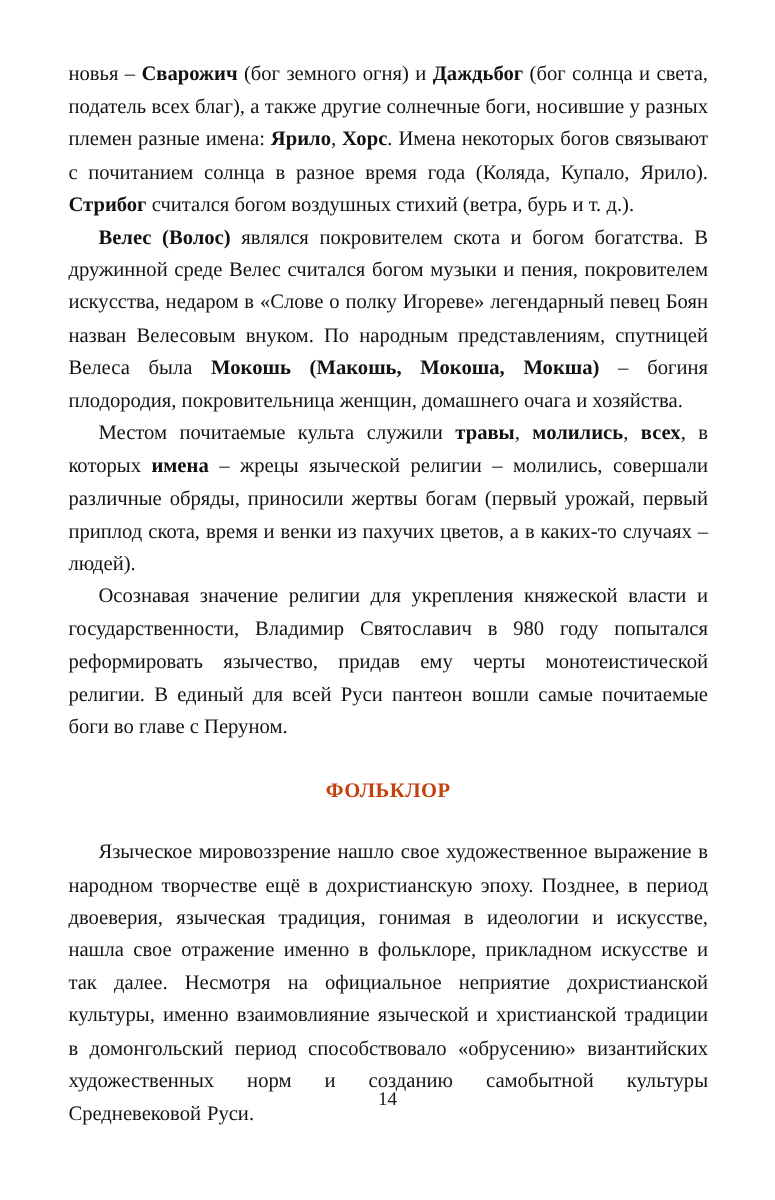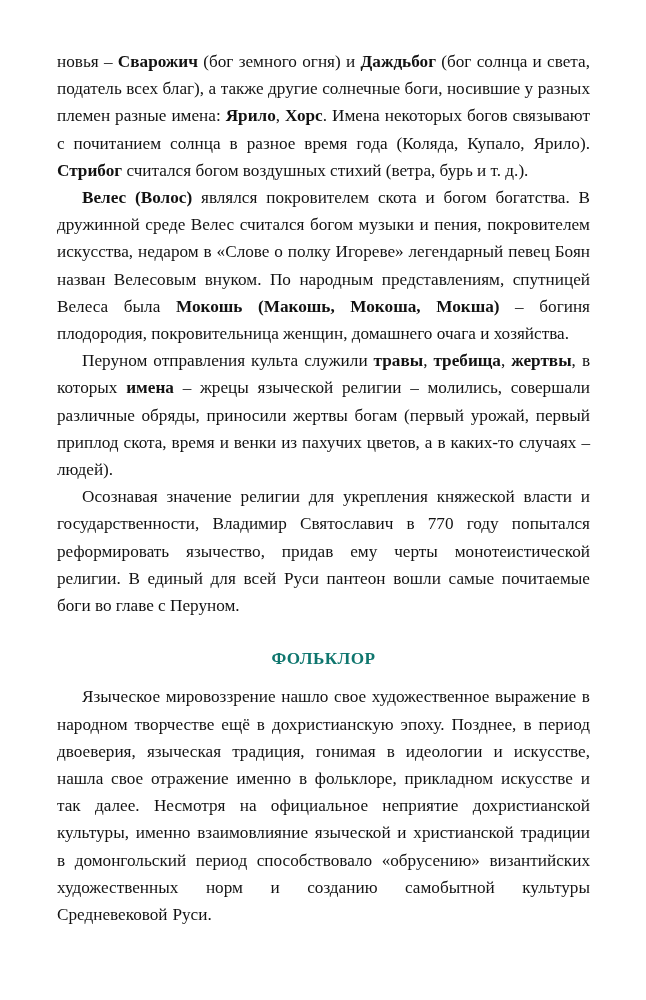--- a/index.html
+++ b/index.html
@@ -42,51 +42,53 @@
   }
   .section-heading {
     margin: 0;
     padding-top: 26px;
     padding-bottom: 11px;
     text-align: center;
     font-size: 17.2px;
     line-height: 27.2px;
     font-weight: bold;
     letter-spacing: 0.4px;
-    color: #0f766e;
+    color: #c2410c;
   }
   .page-number {
     position: absolute;
     left: 0;
     right: 0;
     top: 908px;
     text-align: center;
     font-size: 16px;
     color: #1a1a1a;
   }
   
   p.body-par.loose {
     word-spacing: 0.6px;
+    margin-top: 13px;
   }
 </style>
 </head>
 <body>
 
 <div class="page">
 
   <div class="text-column">
 
     <p class="body-par no-indent"><span>новья – </span><b>Сварожич</b><span> (бог земного огня) и </span><b>Даждьбог</b><span> (бог солнца и света, податель всех благ), а также другие солнечные боги, носившие у разных племен разные имена: </span><b>Ярило</b><span>, </span><b>Хорс</b><span>. Имена некоторых богов связывают с почитанием солнца в разное время года (Коляда, Купало, Ярило). </span><b>Стрибог</b><span> считался богом воздушных стихий (ветра, бурь и т. д.).</span></p>
 
     <p class="body-par"><b>Велес (Волос)</b><span> являлся покровителем скота и богом богатства. В дружинной среде Велес считался богом музыки и пения, покровителем искусства, недаром в «Слове о полку Игореве» легендарный певец Боян назван Велесовым внуком. По народным представлениям, спутницей Велеса была </span><b>Мокошь (Макошь, Мокоша, Мокша)</b><span> – богиня плодородия, покровительница женщин, домашнего очага и хозяйства.</span></p>
 
-    <p class="body-par"><span>Перуном отправления культа служили </span><b>травы</b><span>, </span><b>требища</b><span>, </span><b>жертвы</b><span>, в которых </span><b>имена</b><span> – жрецы языческой религии – молились, совершали различные обряды, приносили жертвы богам (первый урожай, первый приплод скота, время и венки из пахучих цветов, а в каких-то случаях – людей).</span></p>
+    <p class="body-par"><span>Местом почитаемые культа служили </span><b>травы</b><span>, </span><b>молились</b><span>, </span><b>всех</b><span>, в которых </span><b>имена</b><span> – жрецы языческой религии – молились, совершали различные обряды, приносили жертвы богам (первый урожай, первый приплод скота, время и венки из пахучих цветов, а в каких-то случаях – людей).</span></p>
 
-    <p class="body-par"><span>Осознавая значение религии для укрепления княжеской власти и государственности, Владимир Святославич в 770 году попытался реформировать язычество, придав ему черты монотеистической религии. В единый для всей Руси пантеон вошли самые почитаемые боги во главе с Перуном.</span></p>
+    <p class="body-par"><span>Осознавая значение религии для укрепления княжеской власти и государственности, Владимир Святославич в 980 году попытался реформировать язычество, придав ему черты монотеистической религии. В единый для всей Руси пантеон вошли самые почитаемые боги во главе с Перуном.</span></p>
 
     <h2 class="section-heading">ФОЛЬКЛОР</h2>
 
     <p class="body-par loose"><span>Языческое мировоззрение нашло свое художественное выражение в народном творчестве ещё в дохристианскую эпоху. Позднее, в период двоеверия, языческая традиция, гонимая в идеологии и искусстве, нашла свое отражение именно в фольклоре, прикладном искусстве и так далее. Несмотря на официальное неприятие дохристианской культуры, именно взаимовлияние языческой и христианской традиции в домонгольский период способствовало «обрусению» византийских художественных норм и созданию самобытной культуры Средневековой Руси.</span></p>
 
   </div>
 
+  <div class="page-number">14</div>
 
 </div>
 
 </body></html>

